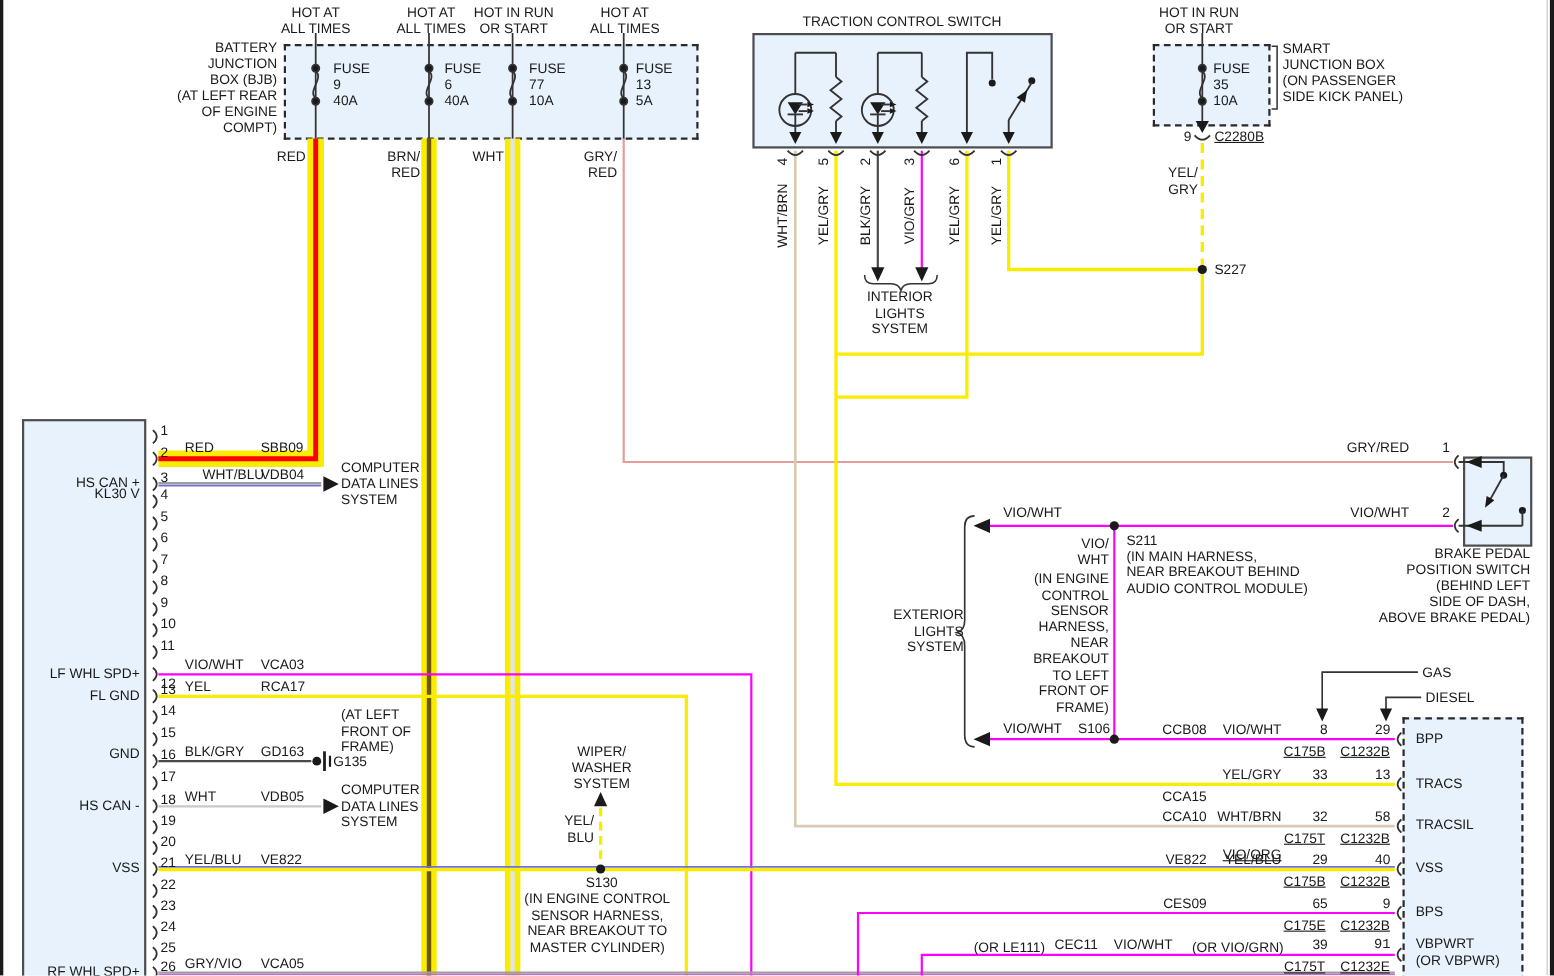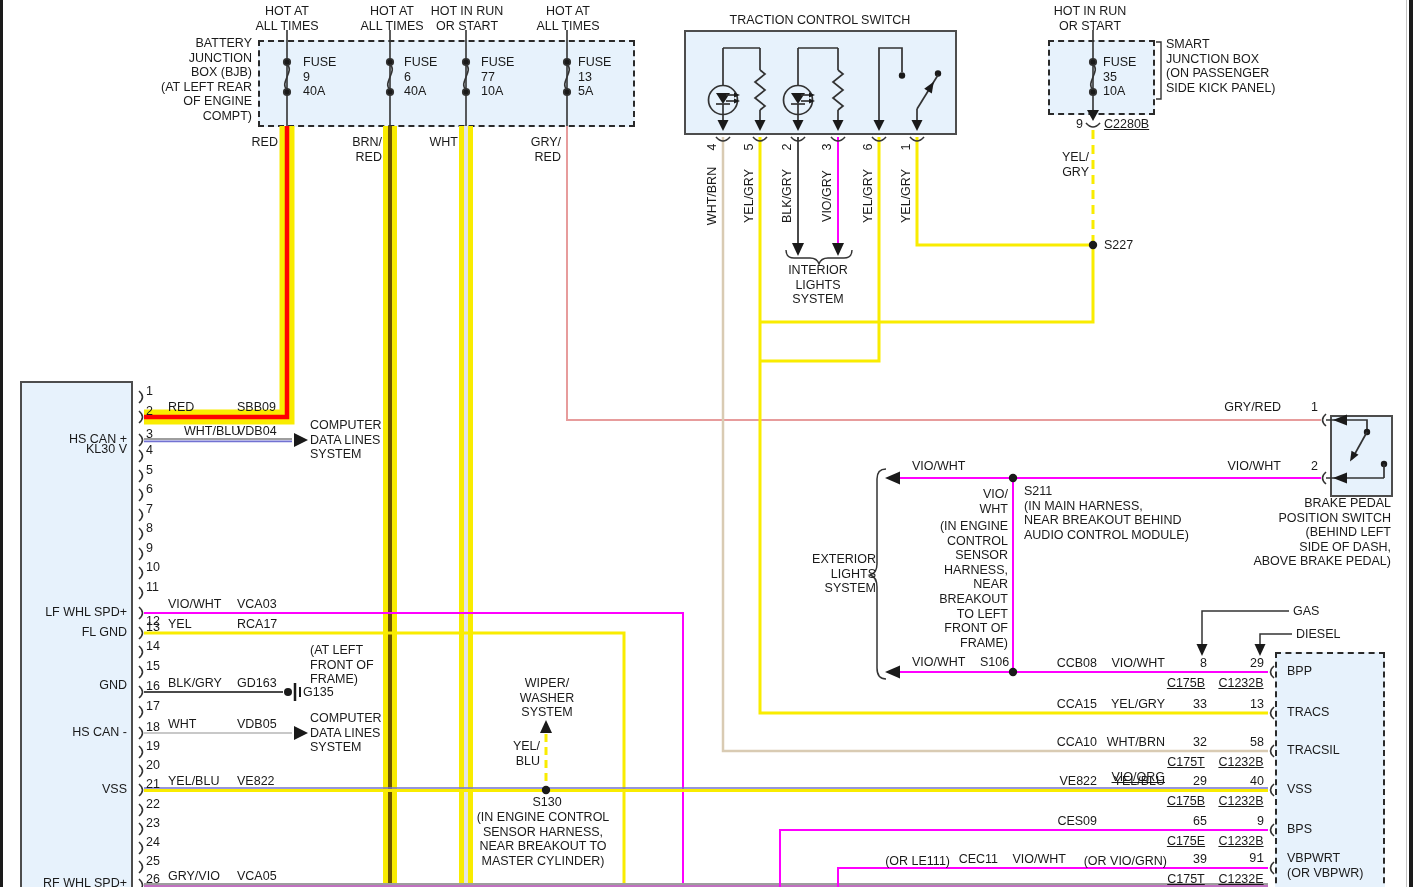--- a/index.html
+++ b/index.html
@@ -388,21 +388,21 @@
 SIDE OF DASH,
 ABOVE BRAKE PEDAL)</span>
       <span class="lb " style="left: 1293px; top: 604px;">GAS</span>
       <span class="lb " style="left: 1296px; top: 627px;">DIESEL</span>
       <span class="lb r" style="left: 1097px; top: 656px;">CCB08</span>
       <span class="lb r" style="left: 1165px; top: 656px;">VIO/WHT</span>
       <span class="lb r" style="left: 1207px; top: 656px;">8</span>
       <span class="lb r" style="left: 1264px; top: 656px;">29</span>
       <span class="lb c ul" style="left: 1186px; top: 676px;">C175B</span>
       <span class="lb c ul" style="left: 1241px; top: 676px;">C1232B</span>
-      <span class="lb r" style="left: 1097px; top: 697px; text-align: center;">CCA15</span>
+      <span class="lb r" style="left: 1097px; top: 717px; text-align: center;">CCA15</span>
       <span class="lb r" style="left: 1165px; top: 697px;">YEL/GRY</span>
       <span class="lb r" style="left: 1207px; top: 697px;">33</span>
       <span class="lb r" style="left: 1264px; top: 697px;">13</span>
       <span class="lb r" style="left: 1097px; top: 735px;">CCA10</span>
       <span class="lb r" style="left: 1165px; top: 735px;">WHT/BRN</span>
       <span class="lb r" style="left: 1207px; top: 735px;">32</span>
       <span class="lb r" style="left: 1264px; top: 735px;">58</span>
       <span class="lb c ul" style="left: 1186px; top: 755px;">C175T</span>
       <span class="lb c ul" style="left: 1241px; top: 755px;">C1232B</span>
       <span class="lb r" style="left: 1097px; top: 774px;">VE822</span>

